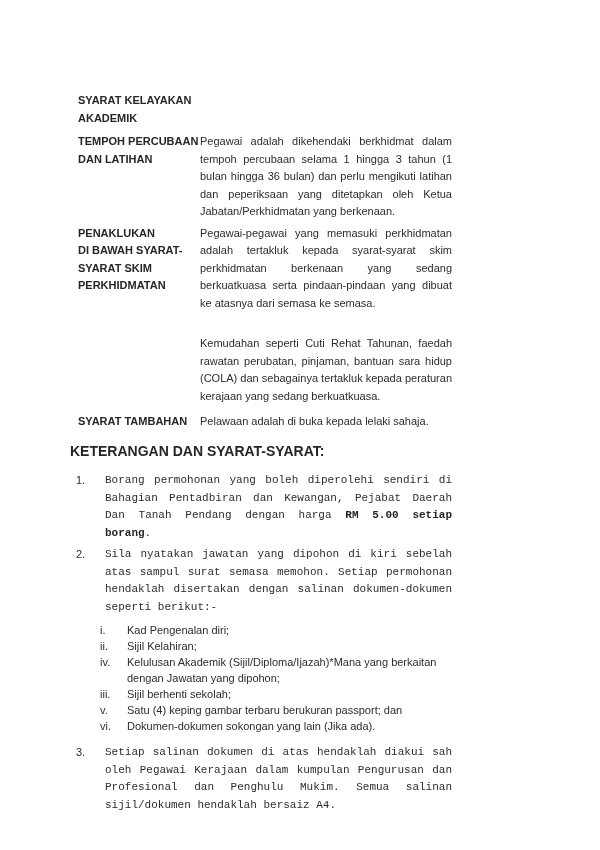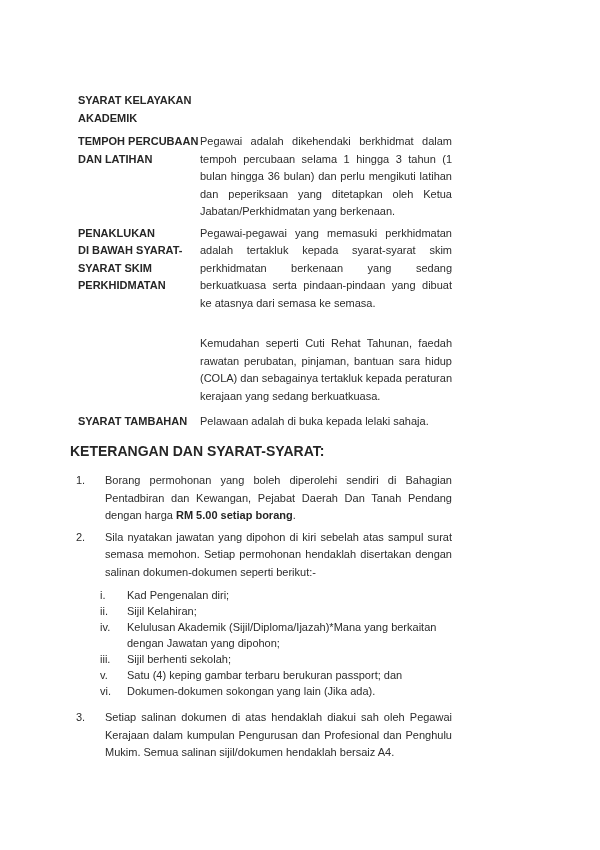--- a/index.html
+++ b/index.html
@@ -55,21 +55,21 @@
   
   .note { display: flex; }
   .note-1 { margin-bottom: 4px; }
   .note-2 { margin-bottom: 0; }
   .note-num {
     flex: none;
     box-sizing: border-box;
     width: 35px;
     padding-left: 6px;
   }
-  .note-text { flex: 1; text-align: justify; }
+  .note-text { flex: 1; text-align: justify; font-family: Liberation Mono, monospace; }
   .note-text .b { font-weight: bold; color: #262626; }
 
   
   .sublist {
     margin: 6px 0 10px 30px;
     line-height: 16px;
   }
   .sub-row { display: flex; }
   .sub-num { flex: none; width: 27px; }
   .sub-text { flex: 1; }

